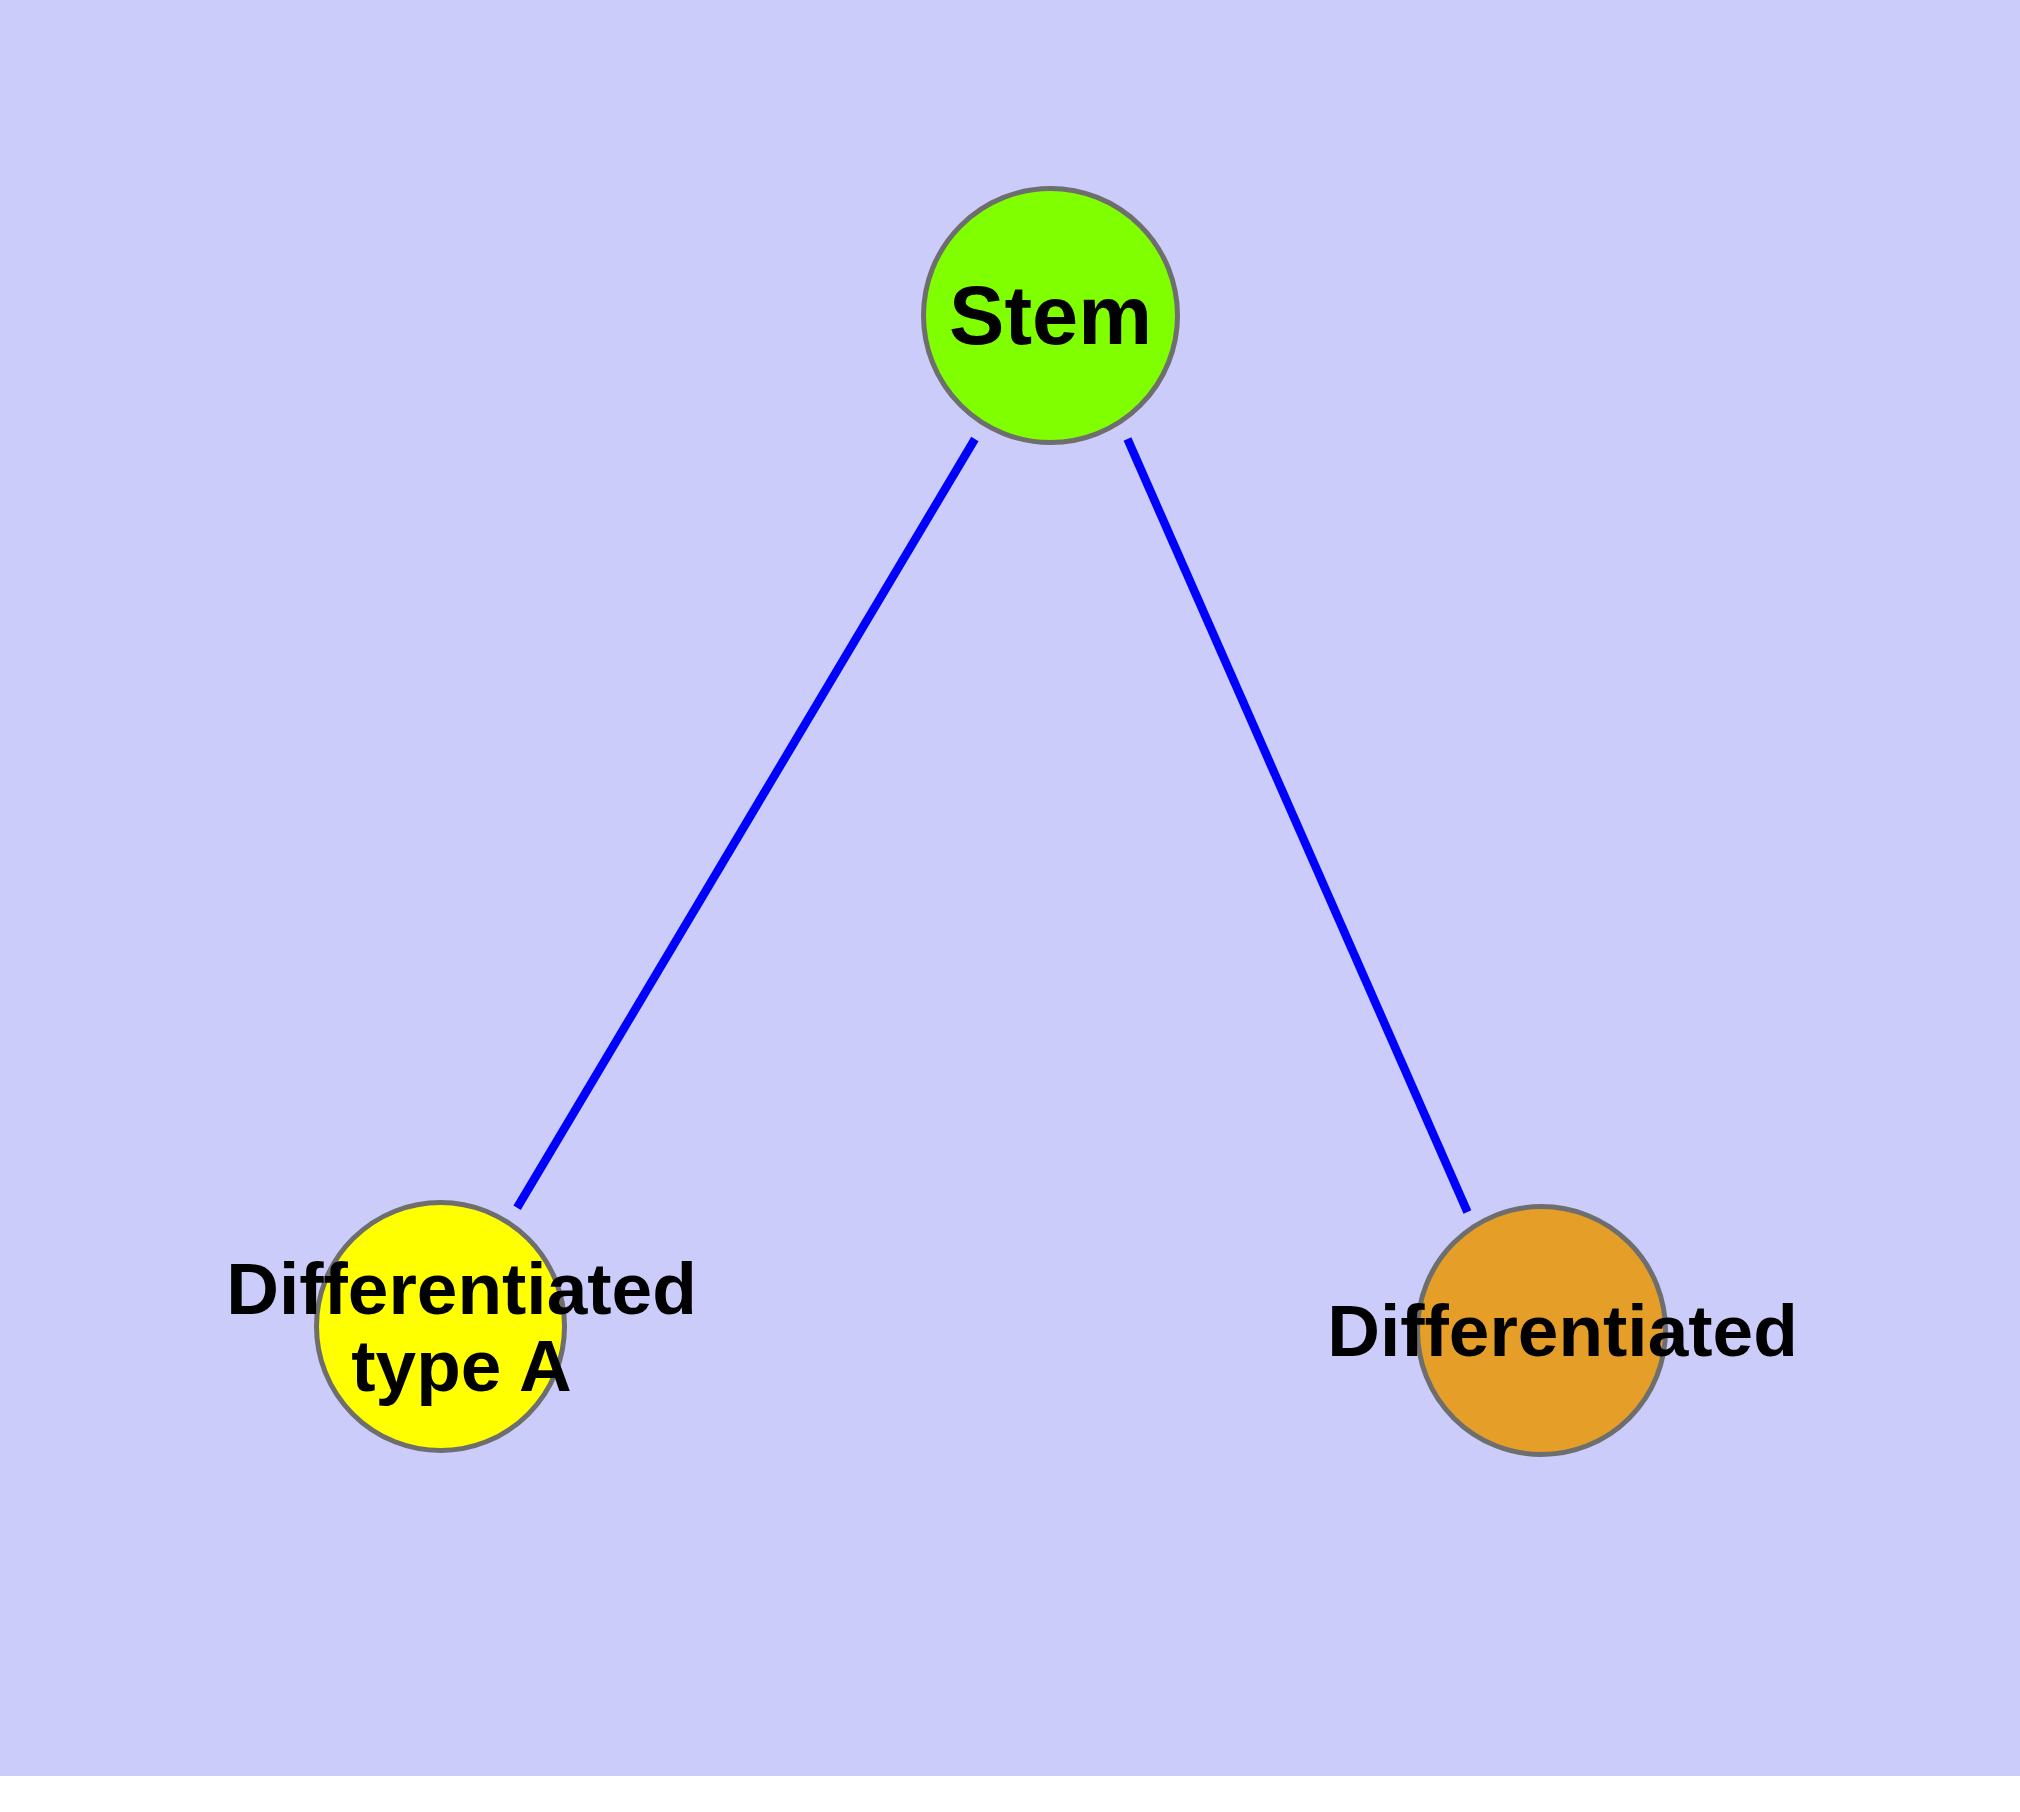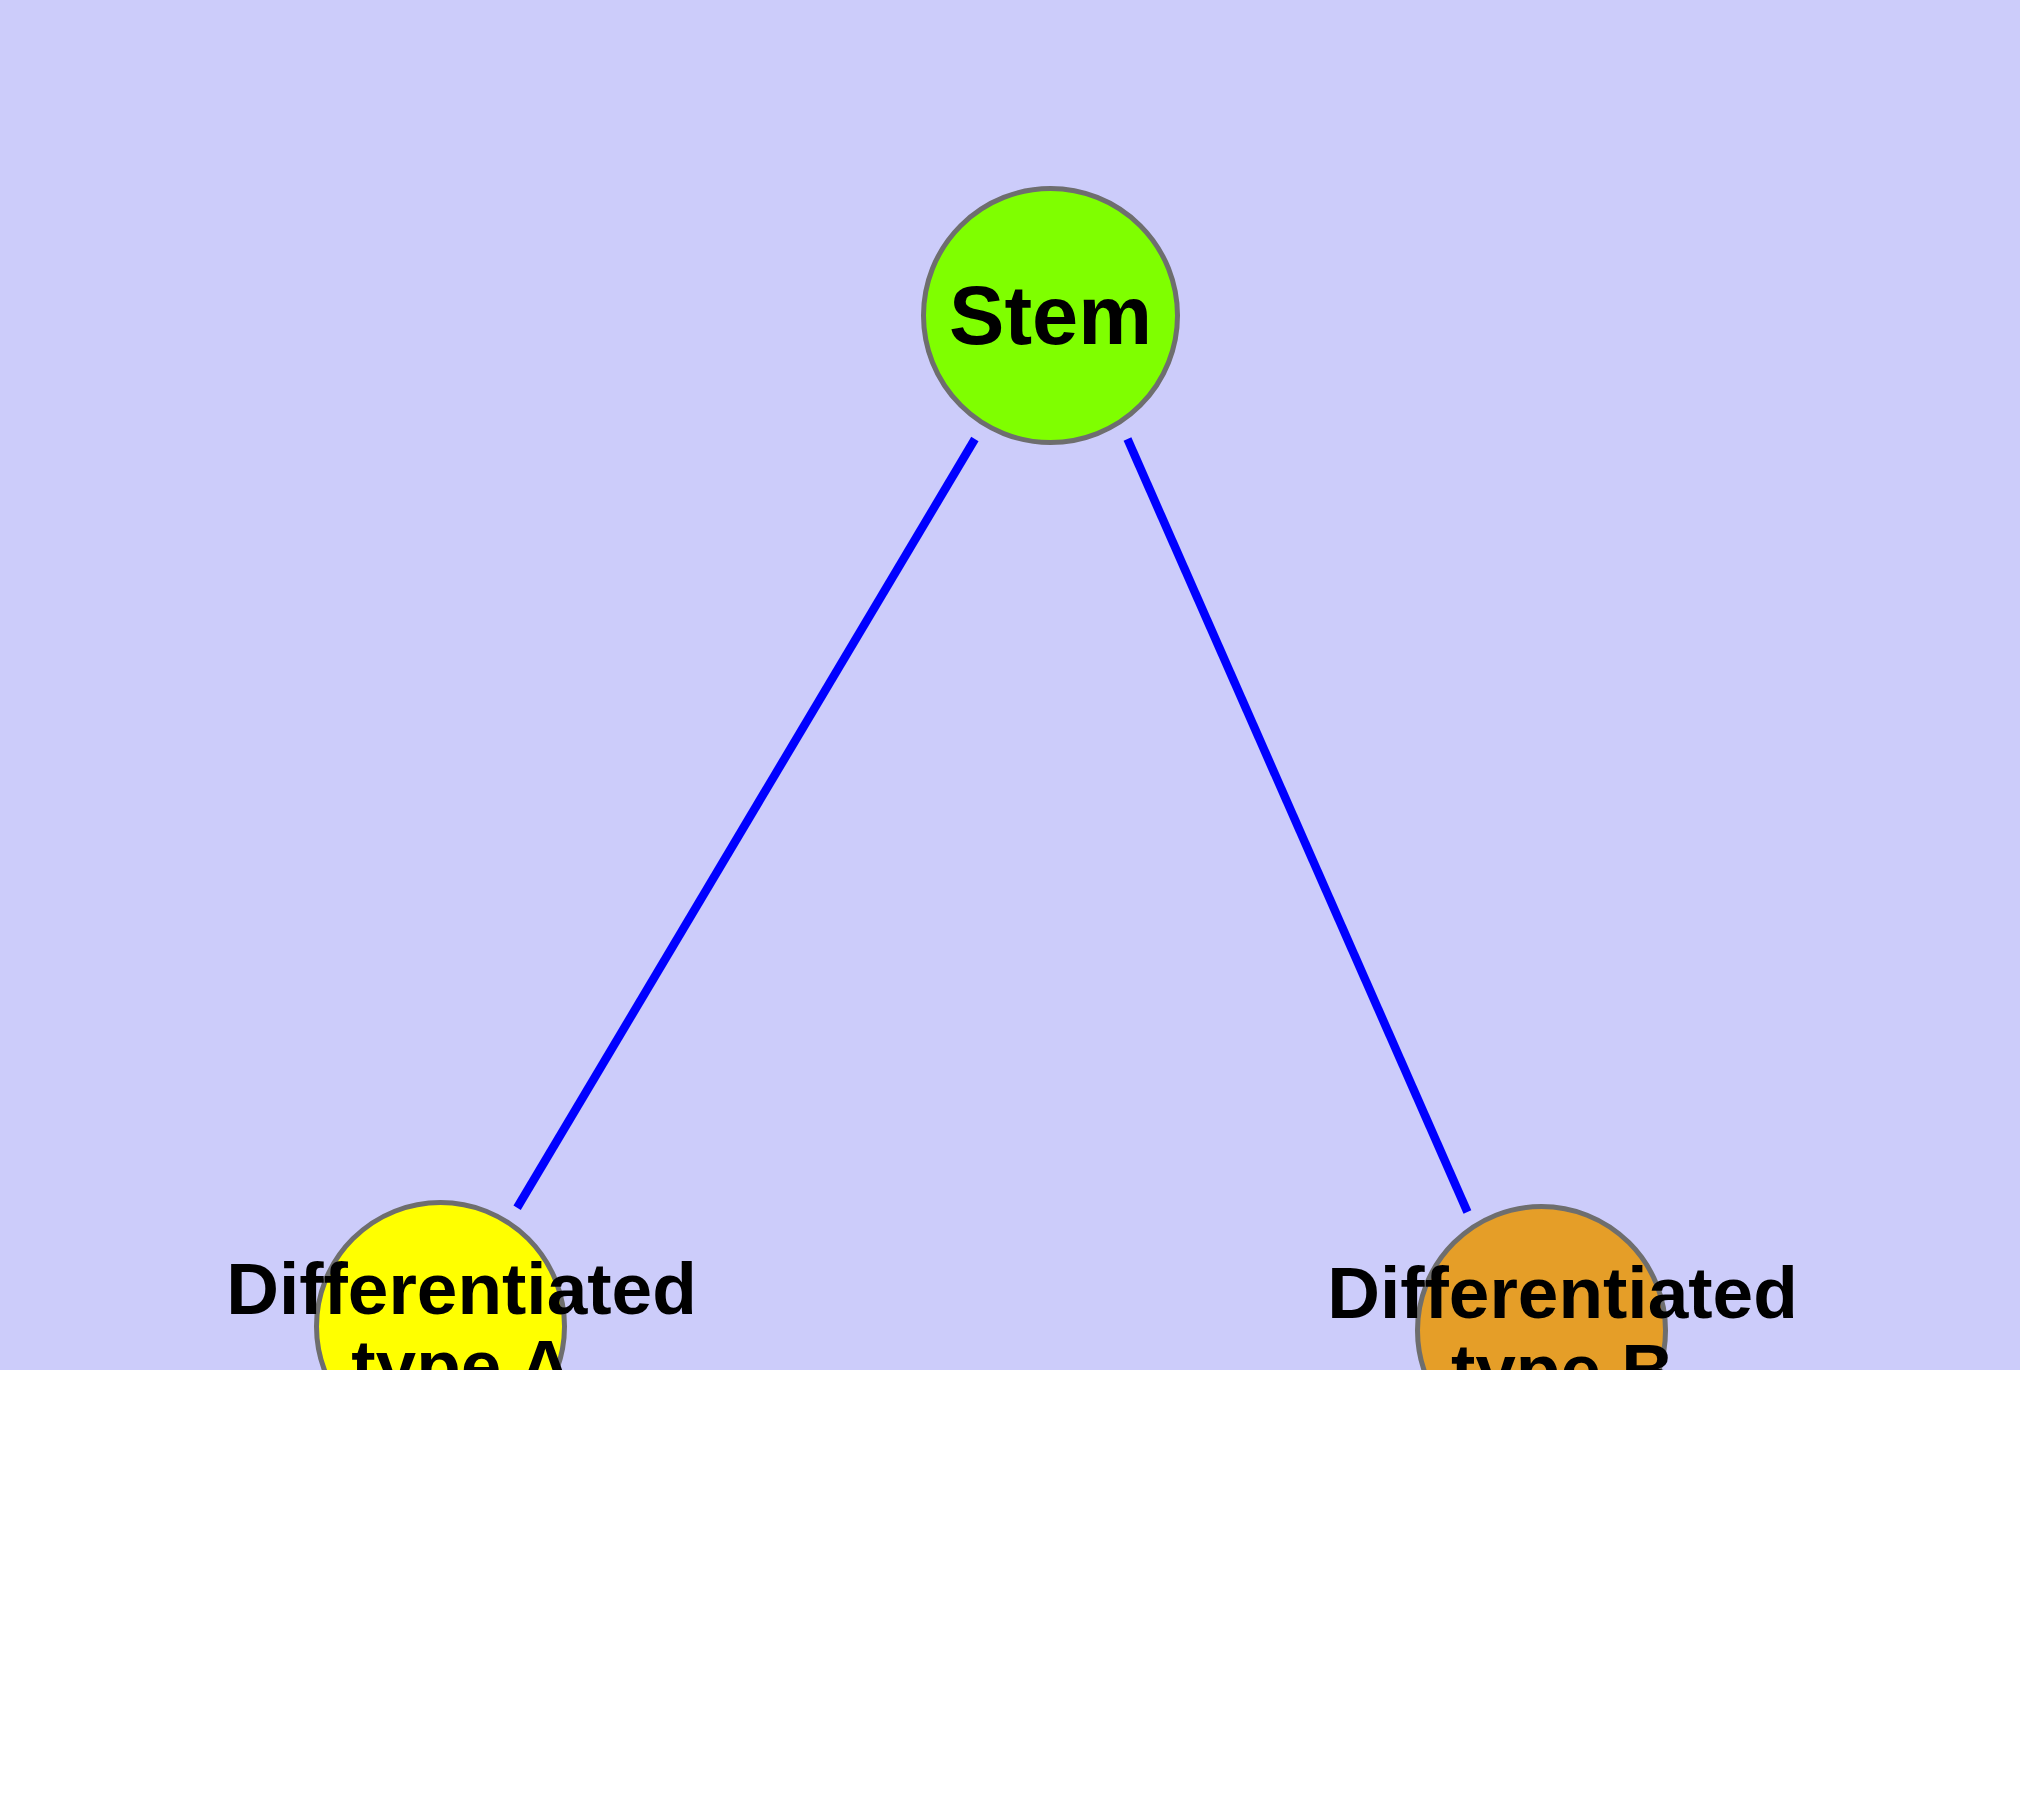--- a/index.html
+++ b/index.html
@@ -55,21 +55,21 @@
     font-size: 73px;
     margin-left: 21px;
   }
   .node-label.large {
     font-size: 83px;
   }
 </style>
 </head>
 <body>
 
-<div id="graph-canvas" style="width: 2021px; height: 1370px; background: rgb(204, 204, 250);">
+<div id="graph-canvas" style="width: 2021px; height: 1776px; background: rgb(204, 204, 250);">
 
   <svg id="edge-layer" viewBox="0 0 2384 2138" preserveAspectRatio="none" xmlns="http://www.w3.org/2000/svg">
     <line class="graph-edge" x1="1150" y1="518" x2="610" y2="1425" stroke="#0000ff" stroke-width="10" stroke-linecap="butt"></line>
     <line class="graph-edge" x1="1330" y1="518" x2="1731" y2="1430" stroke="#0000ff" stroke-width="10" stroke-linecap="butt"></line>
   </svg>
 
   <div id="node-layer">
 
     <div class="graph-node" style="width: 259px; height: 259px; left: 921px; top: 186px; background: rgb(127, 255, 0); border-color: rgb(110, 110, 110);">
       <div class="node-label large" style="color: rgb(0, 0, 0);">
@@ -80,19 +80,18 @@
     <div class="graph-node" style="width: 253px; height: 253px; left: 314px; top: 1200px; background: rgb(255, 255, 0); border-color: rgb(110, 110, 110);">
       <div class="node-label small" style="color: rgb(0, 0, 0);">
           <div>Differentiated</div>
           <div>type A</div>
         </div>
     </div>
 
     <div class="graph-node" style="width: 253px; height: 253px; left: 1415px; top: 1204px; background: rgb(229, 158, 40); border-color: rgb(110, 110, 110);">
       <div class="node-label small" style="color: rgb(0, 0, 0);">
           <div>Differentiated</div>
-          <div>type B</div>
         </div>
     </div>
 
   </div>
 </div>
 
 
 </body></html>

